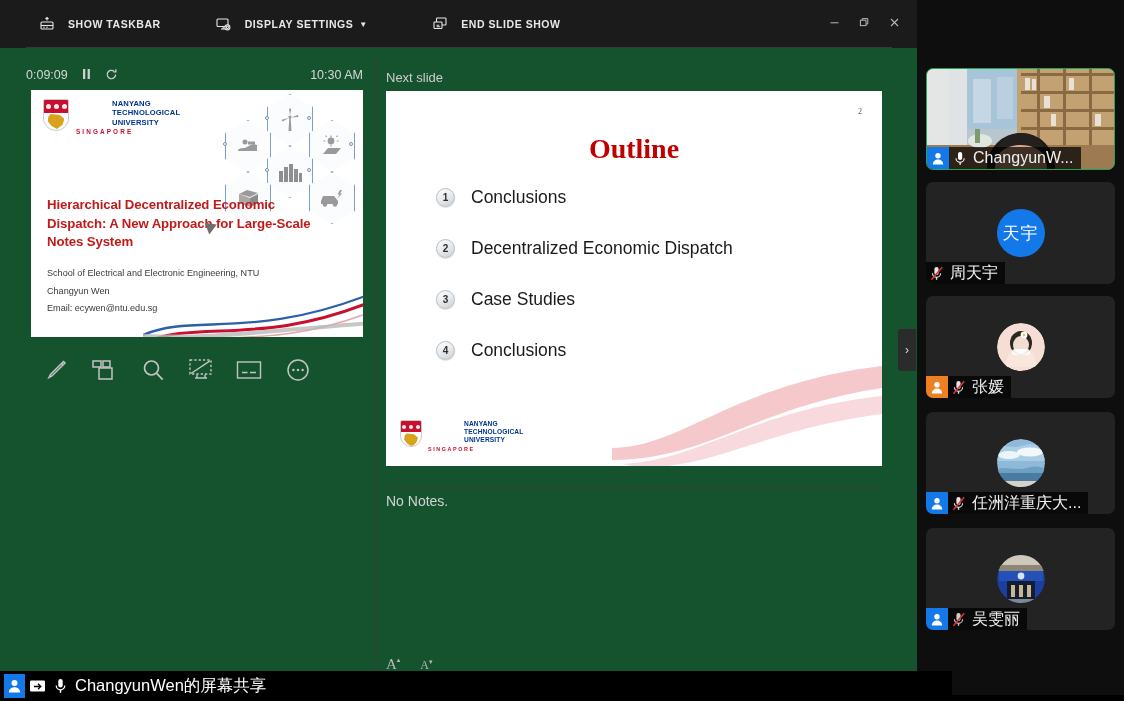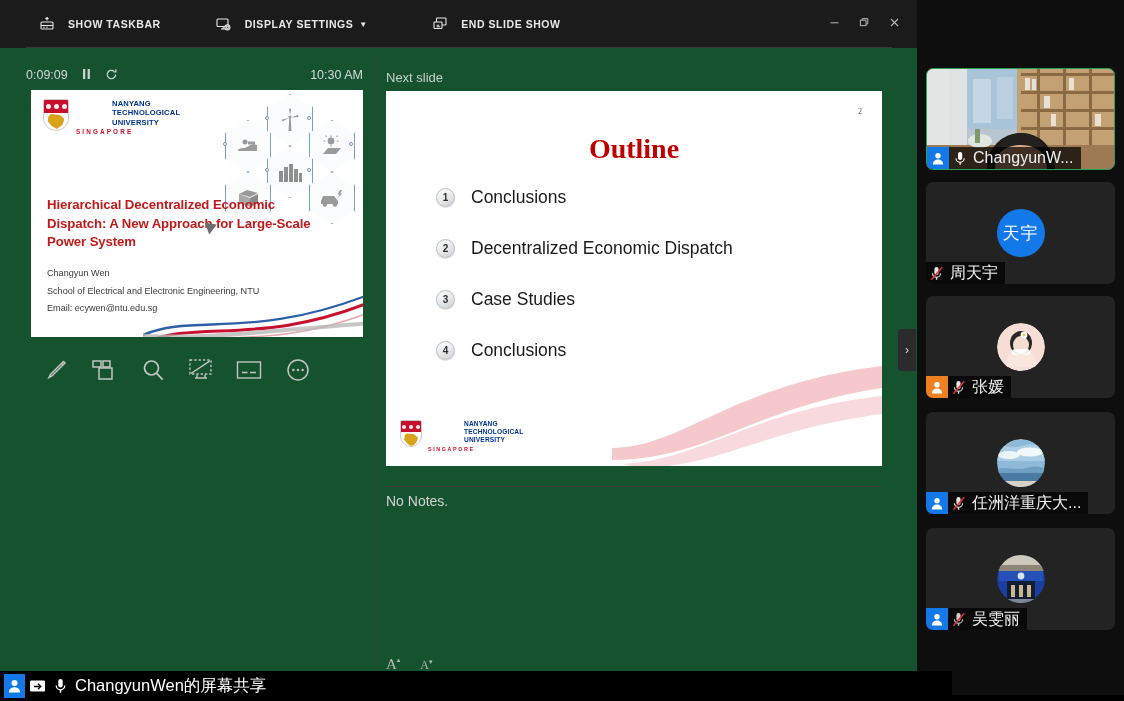--- a/index.html
+++ b/index.html
@@ -452,24 +452,24 @@
               </svg>
           </div>
           <i class="hexdot" style="left:40px;top:22px;"></i>
           <i class="hexdot" style="left:82px;top:22px;"></i>
           <i class="hexdot" style="left:40px;top:74px;"></i>
           <i class="hexdot" style="left:82px;top:74px;"></i>
           <i class="hexdot" style="left:-2px;top:48px;"></i>
           <i class="hexdot" style="left:124px;top:48px;"></i>
         </div>
 
-        <div class="thumb-title">Hierarchical Decentralized Economic Dispatch: A New Approach for Large-Scale Power System</div>
+        <div class="thumb-title">Hierarchical Decentralized Economic Dispatch: A New Approach for Large-Scale Notes System</div>
         <div class="thumb-sub">
+          <div>School of Electrical and Electronic Engineering, NTU</div>
           <div>Changyun Wen</div>
-          <div>School of Electrical and Electronic Engineering, NTU</div>
           <div>Email: ecywen@ntu.edu.sg</div>
         </div>
 
         <div class="swoosh">
           <svg width="230" height="70" viewBox="0 0 230 70" fill="none">
             <path d="M0 56C50 34 110 62 230 14" stroke="#2c5fa8" stroke-width="2.3"></path>
             <path d="M0 64C55 40 118 68 230 22" stroke="#c8102e" stroke-width="3"></path>
             <path d="M0 70C60 48 125 74 230 32" stroke="#e8a5ad" stroke-width="1.6"></path>
             <path d="M-10 56C60 62 140 50 230 44" stroke="#b9b9b9" stroke-width="4" opacity=".8"></path>
           </svg>

